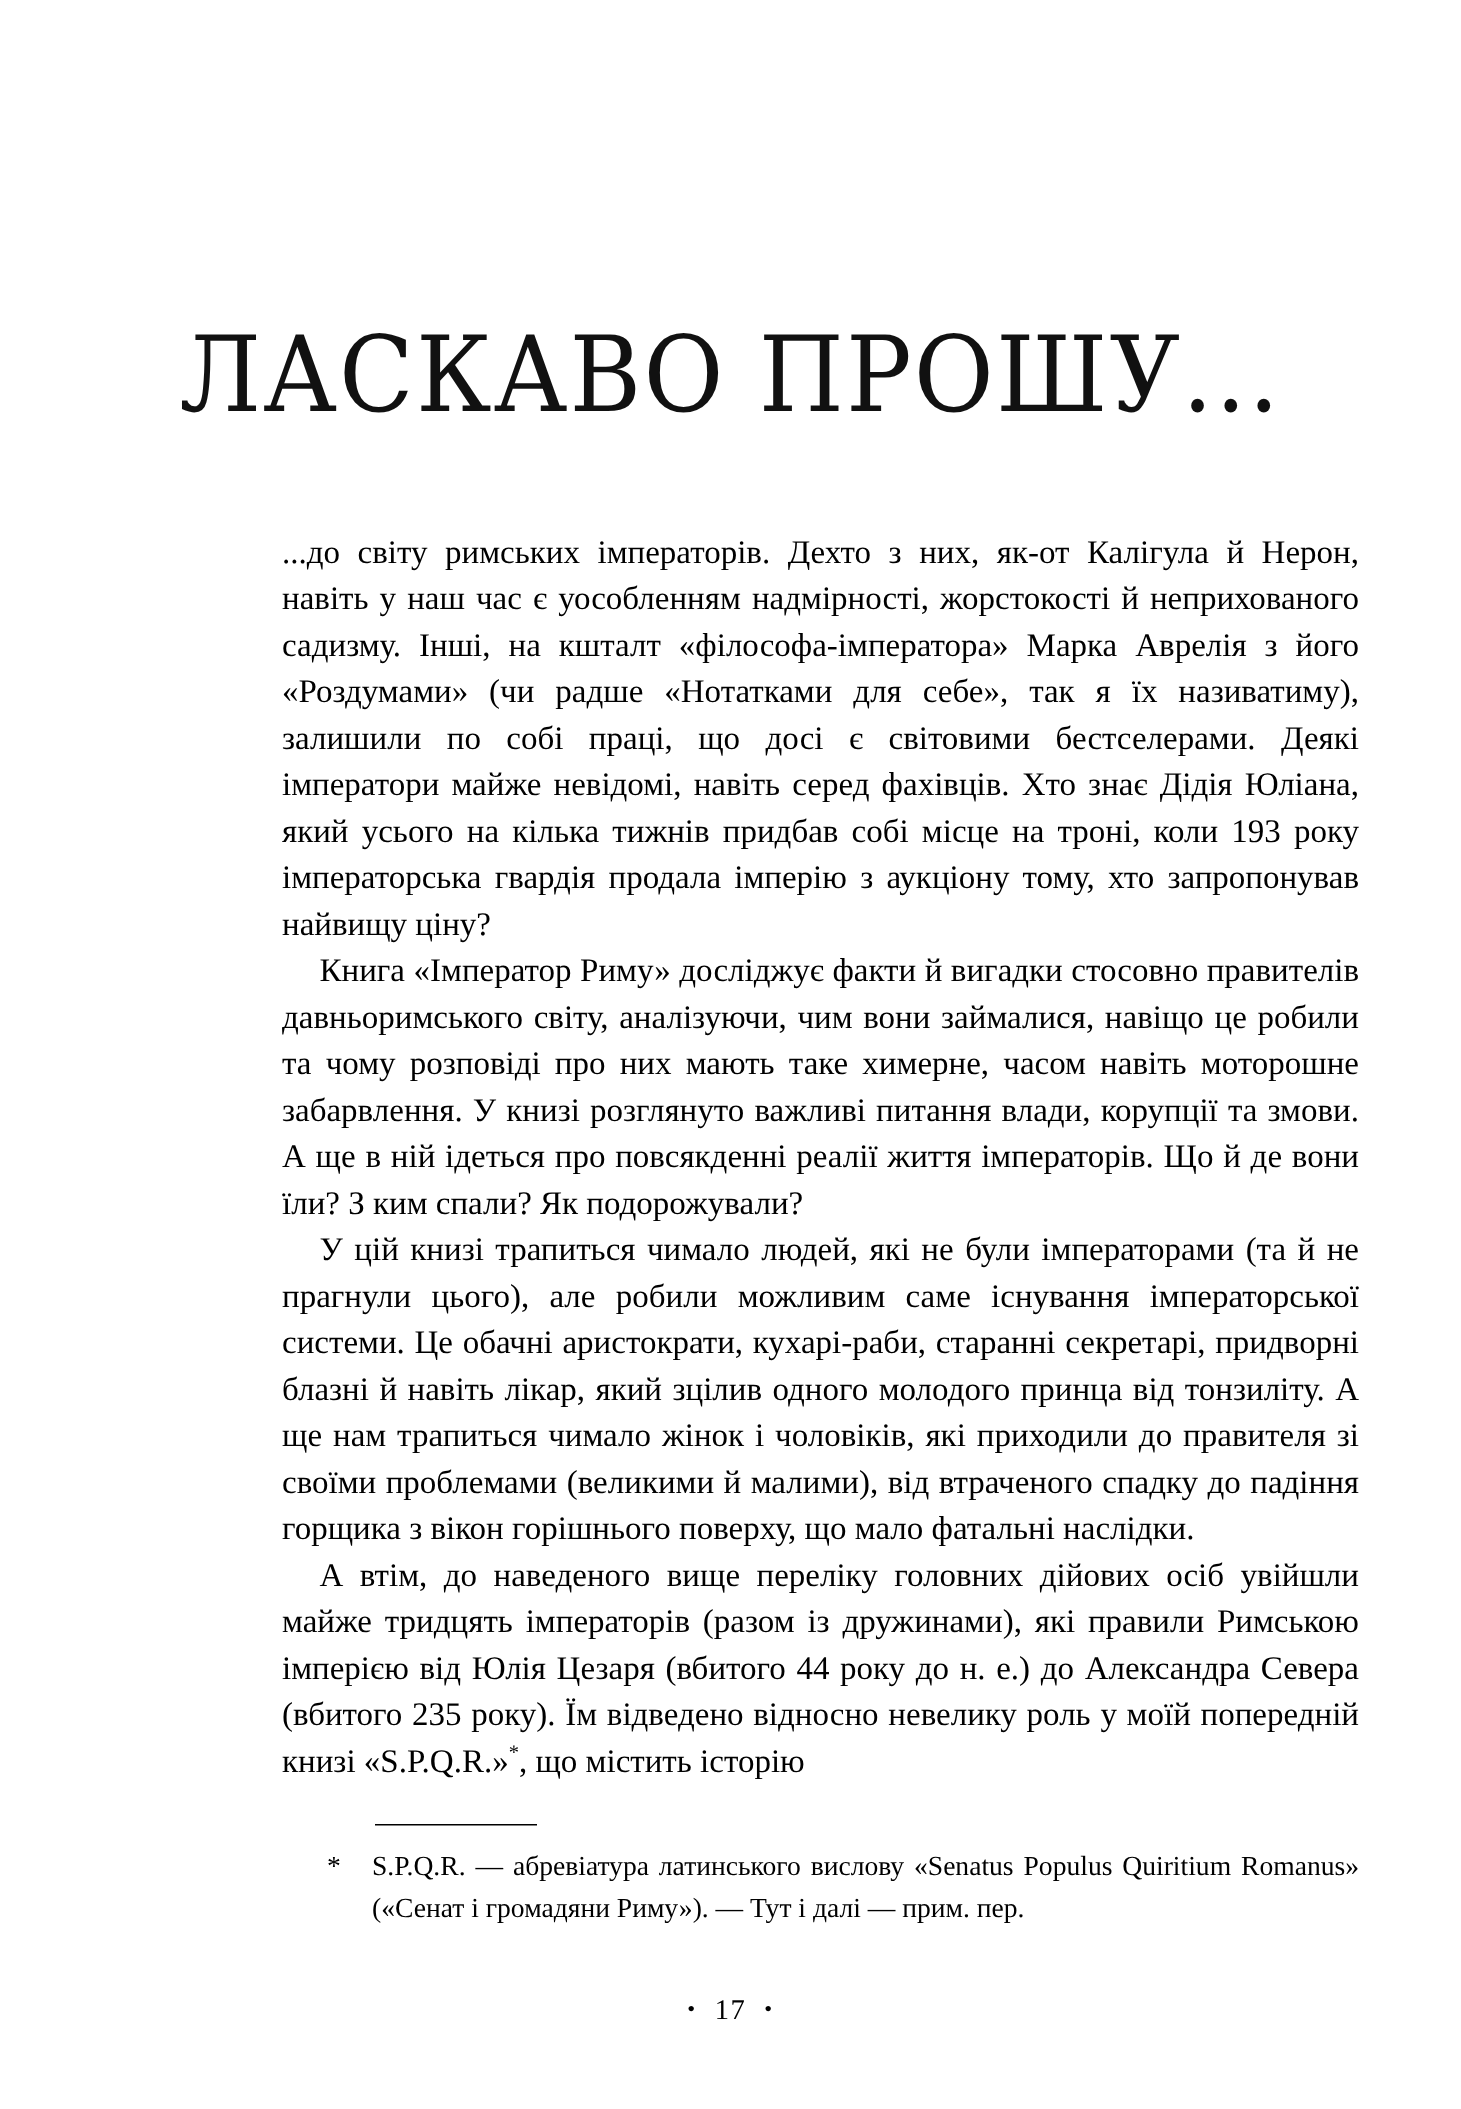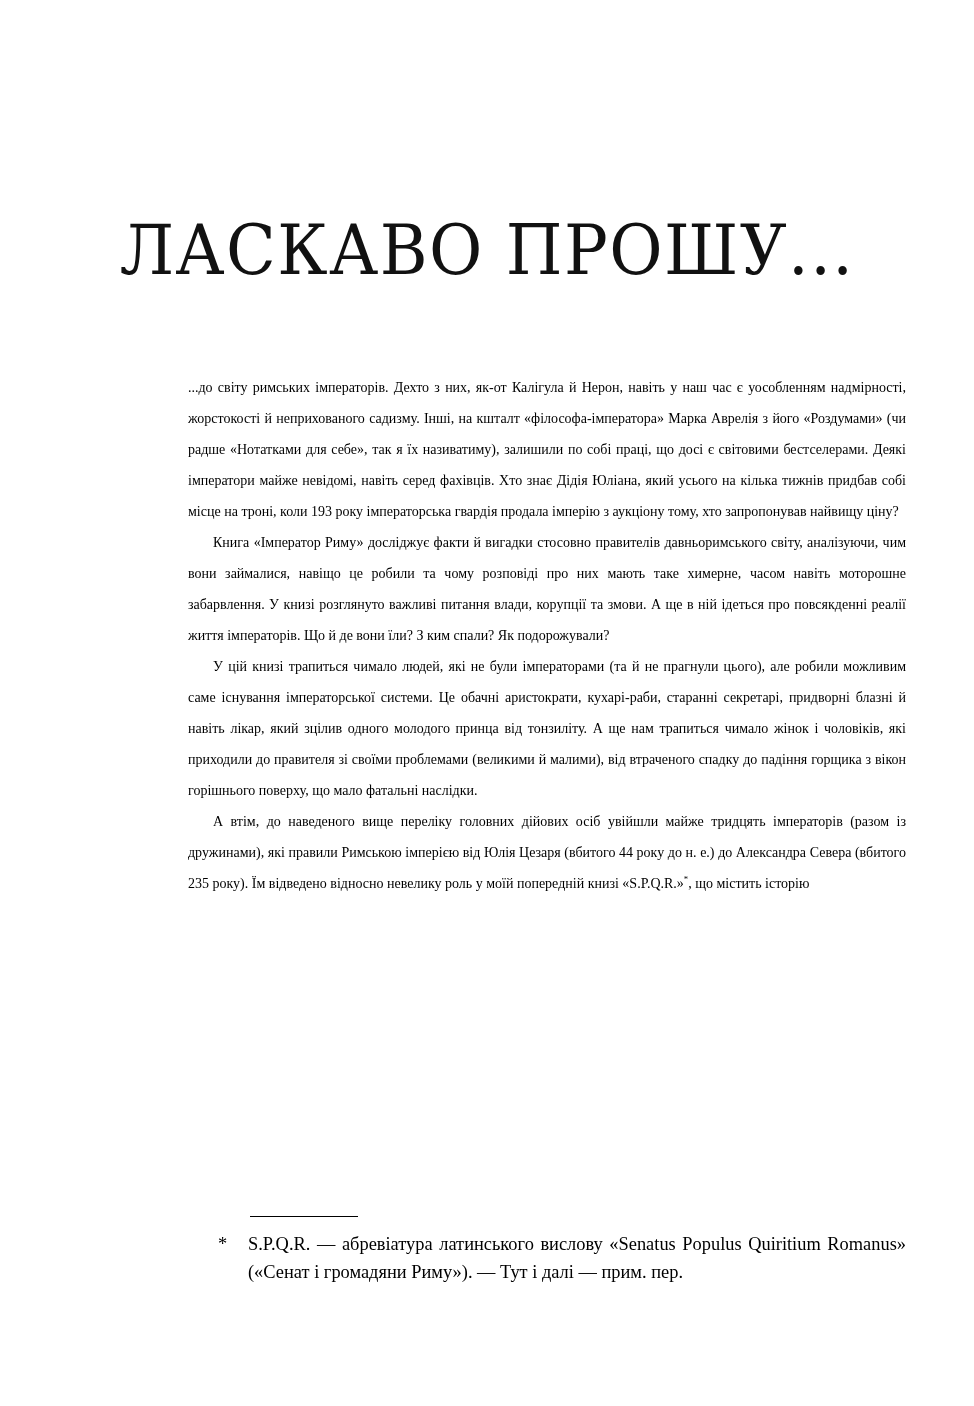--- a/index.html
+++ b/index.html
@@ -35,23 +35,23 @@
     letter-spacing: 1.5px;
     color: #111111;
     transform: scaleX(0.93);
     transform-origin: center top;
   }
 
   
   .body-column {
     position: absolute;
     left: 128px;
-    top: 372px;
+    top: 352px;
     width: 718px;
-    font-size: 14px;
+    font-size: 22px;
     line-height: 31px;
     text-align: justify;
     text-justify: inter-word;
     hyphens: manual;
   }
 
   .body-column p {
     margin: 0;
     text-indent: 0;
   }
@@ -144,14 +144,17 @@
   </div>
 
   <div class="footnote-block">
     <hr class="footnote-rule">
     <div class="footnote-item">
       <span class="footnote-marker">*</span>
       <span class="footnote-text"><span>S.P.Q.R. — абревіатура латинського вислову «Senatus Populus Quiritium Romanus» («Сенат і громадяни Риму»). — </span><span class="note-italic">Тут і далі — прим. пер.</span></span>
     </div>
   </div>
 
+  <div class="folio">
+    <span class="folio-dot">•</span><span>17</span><span class="folio-dot">•</span>
+  </div>
 
 </div>
 
 </body></html>

